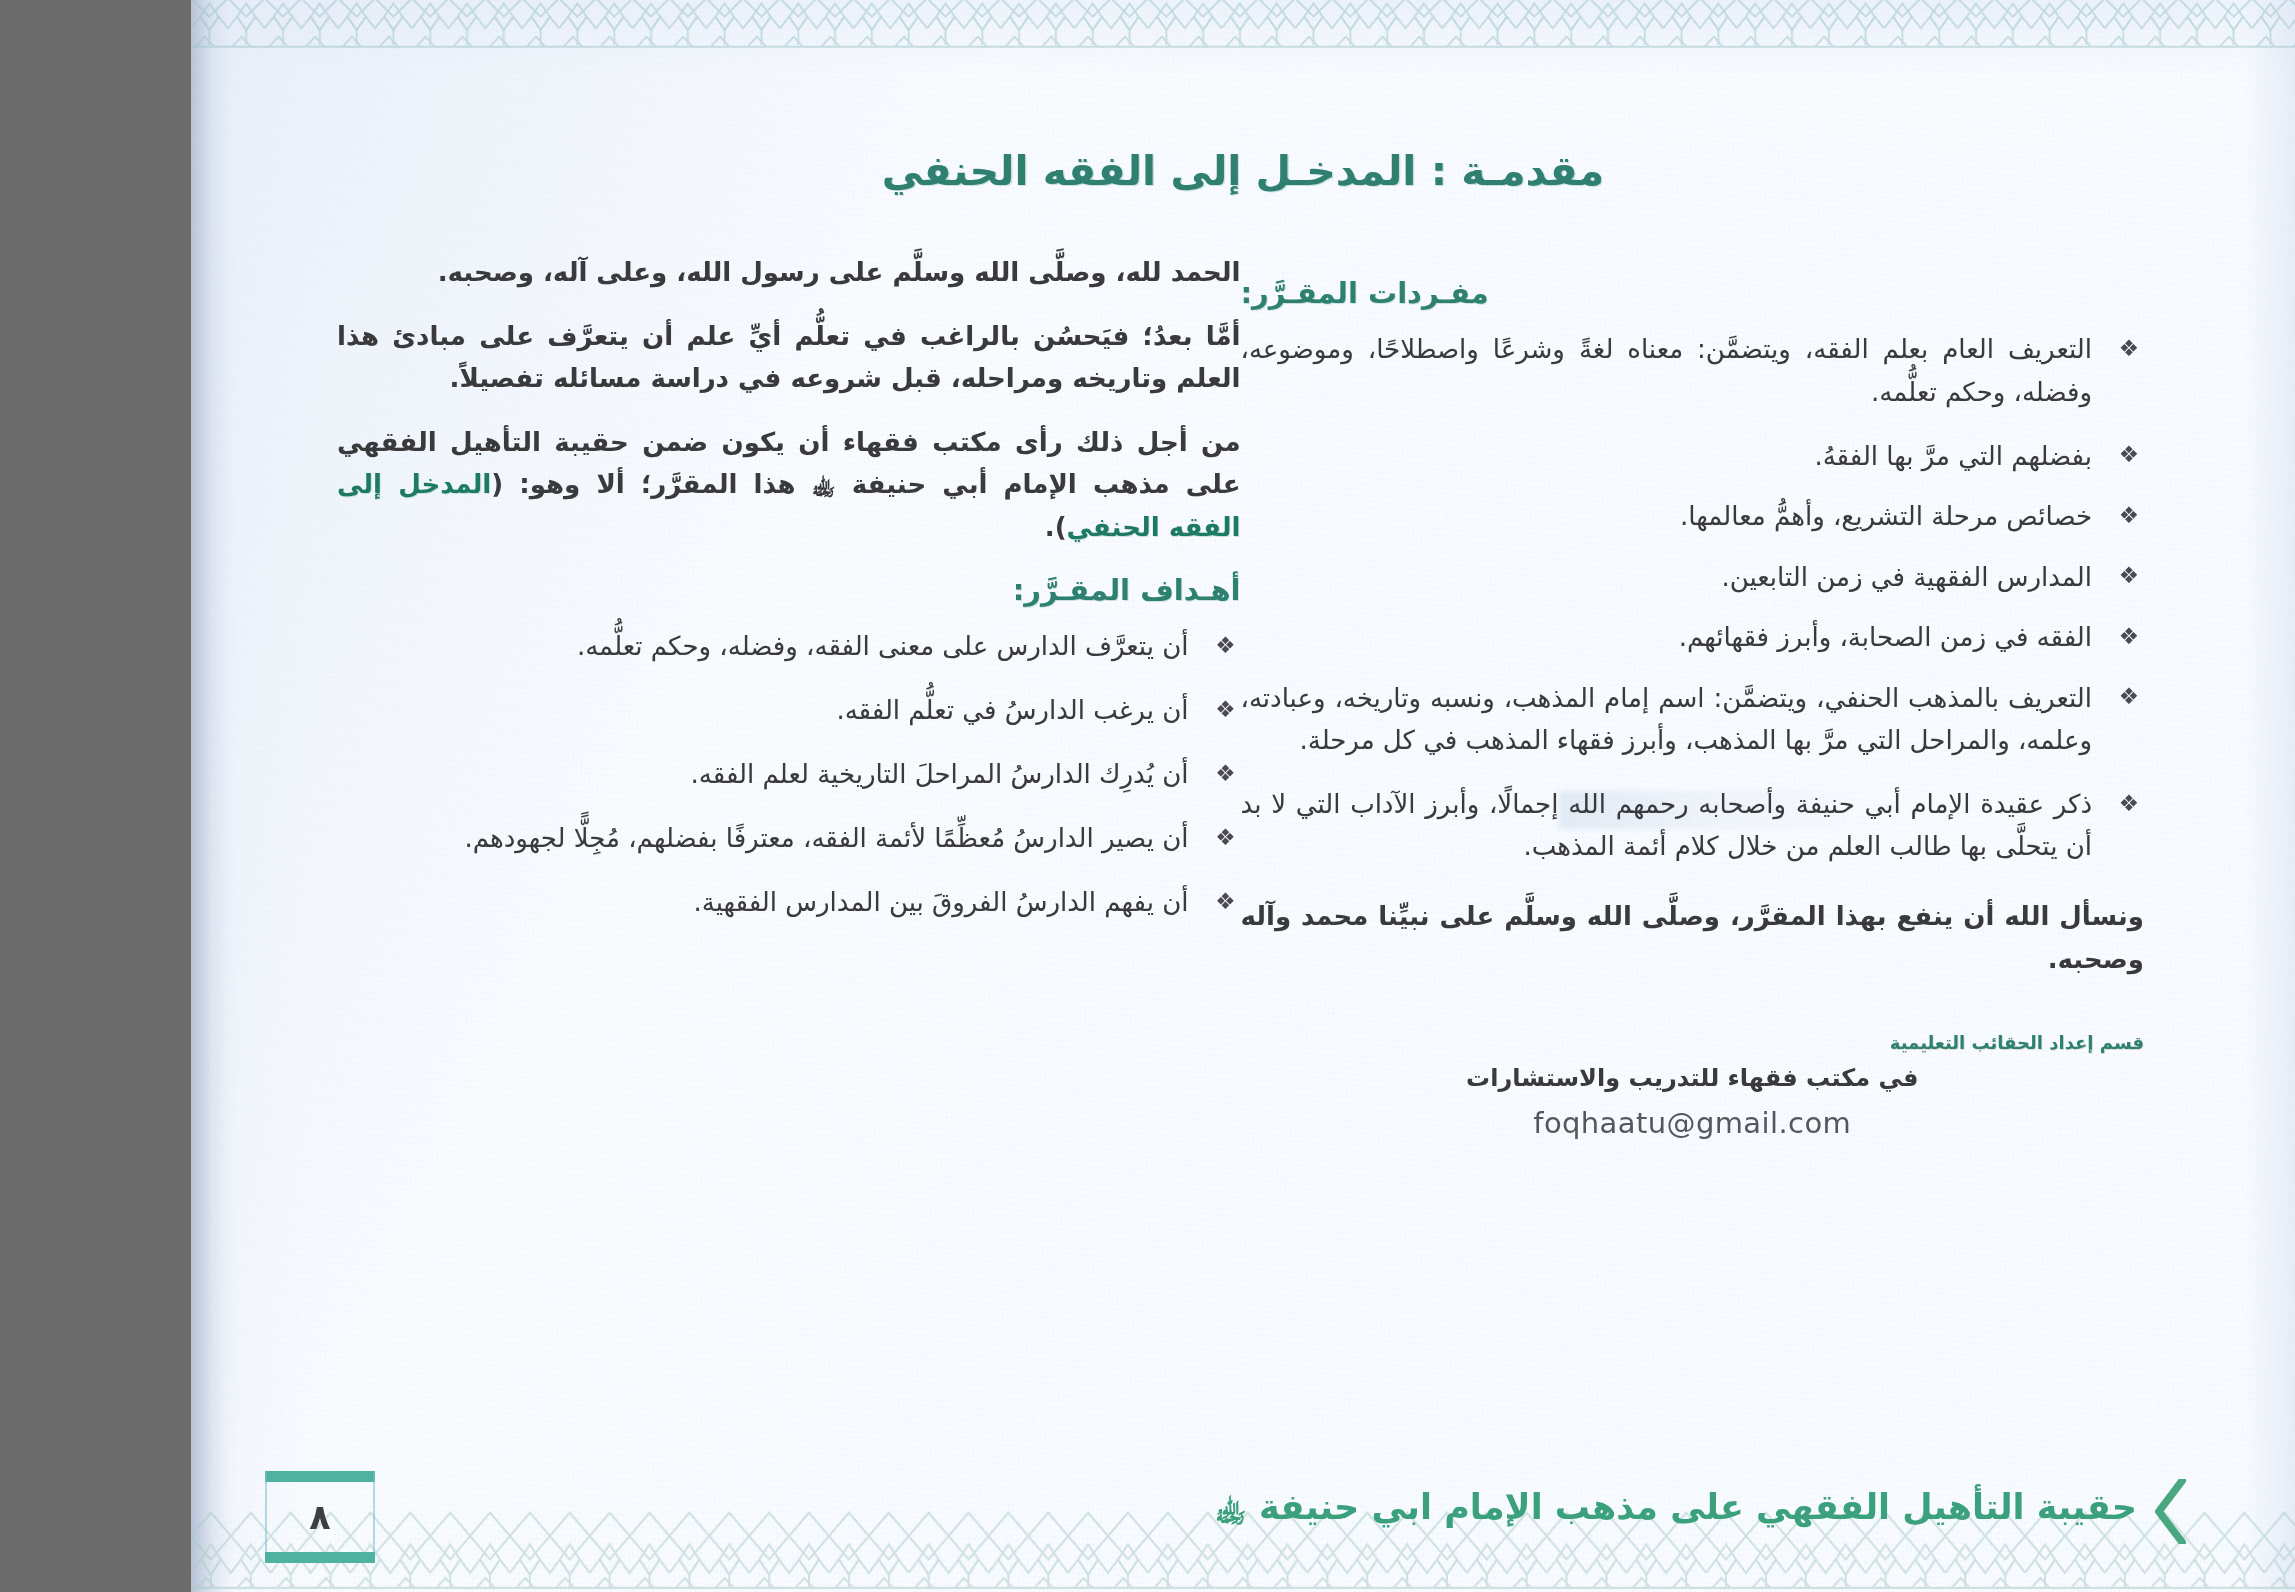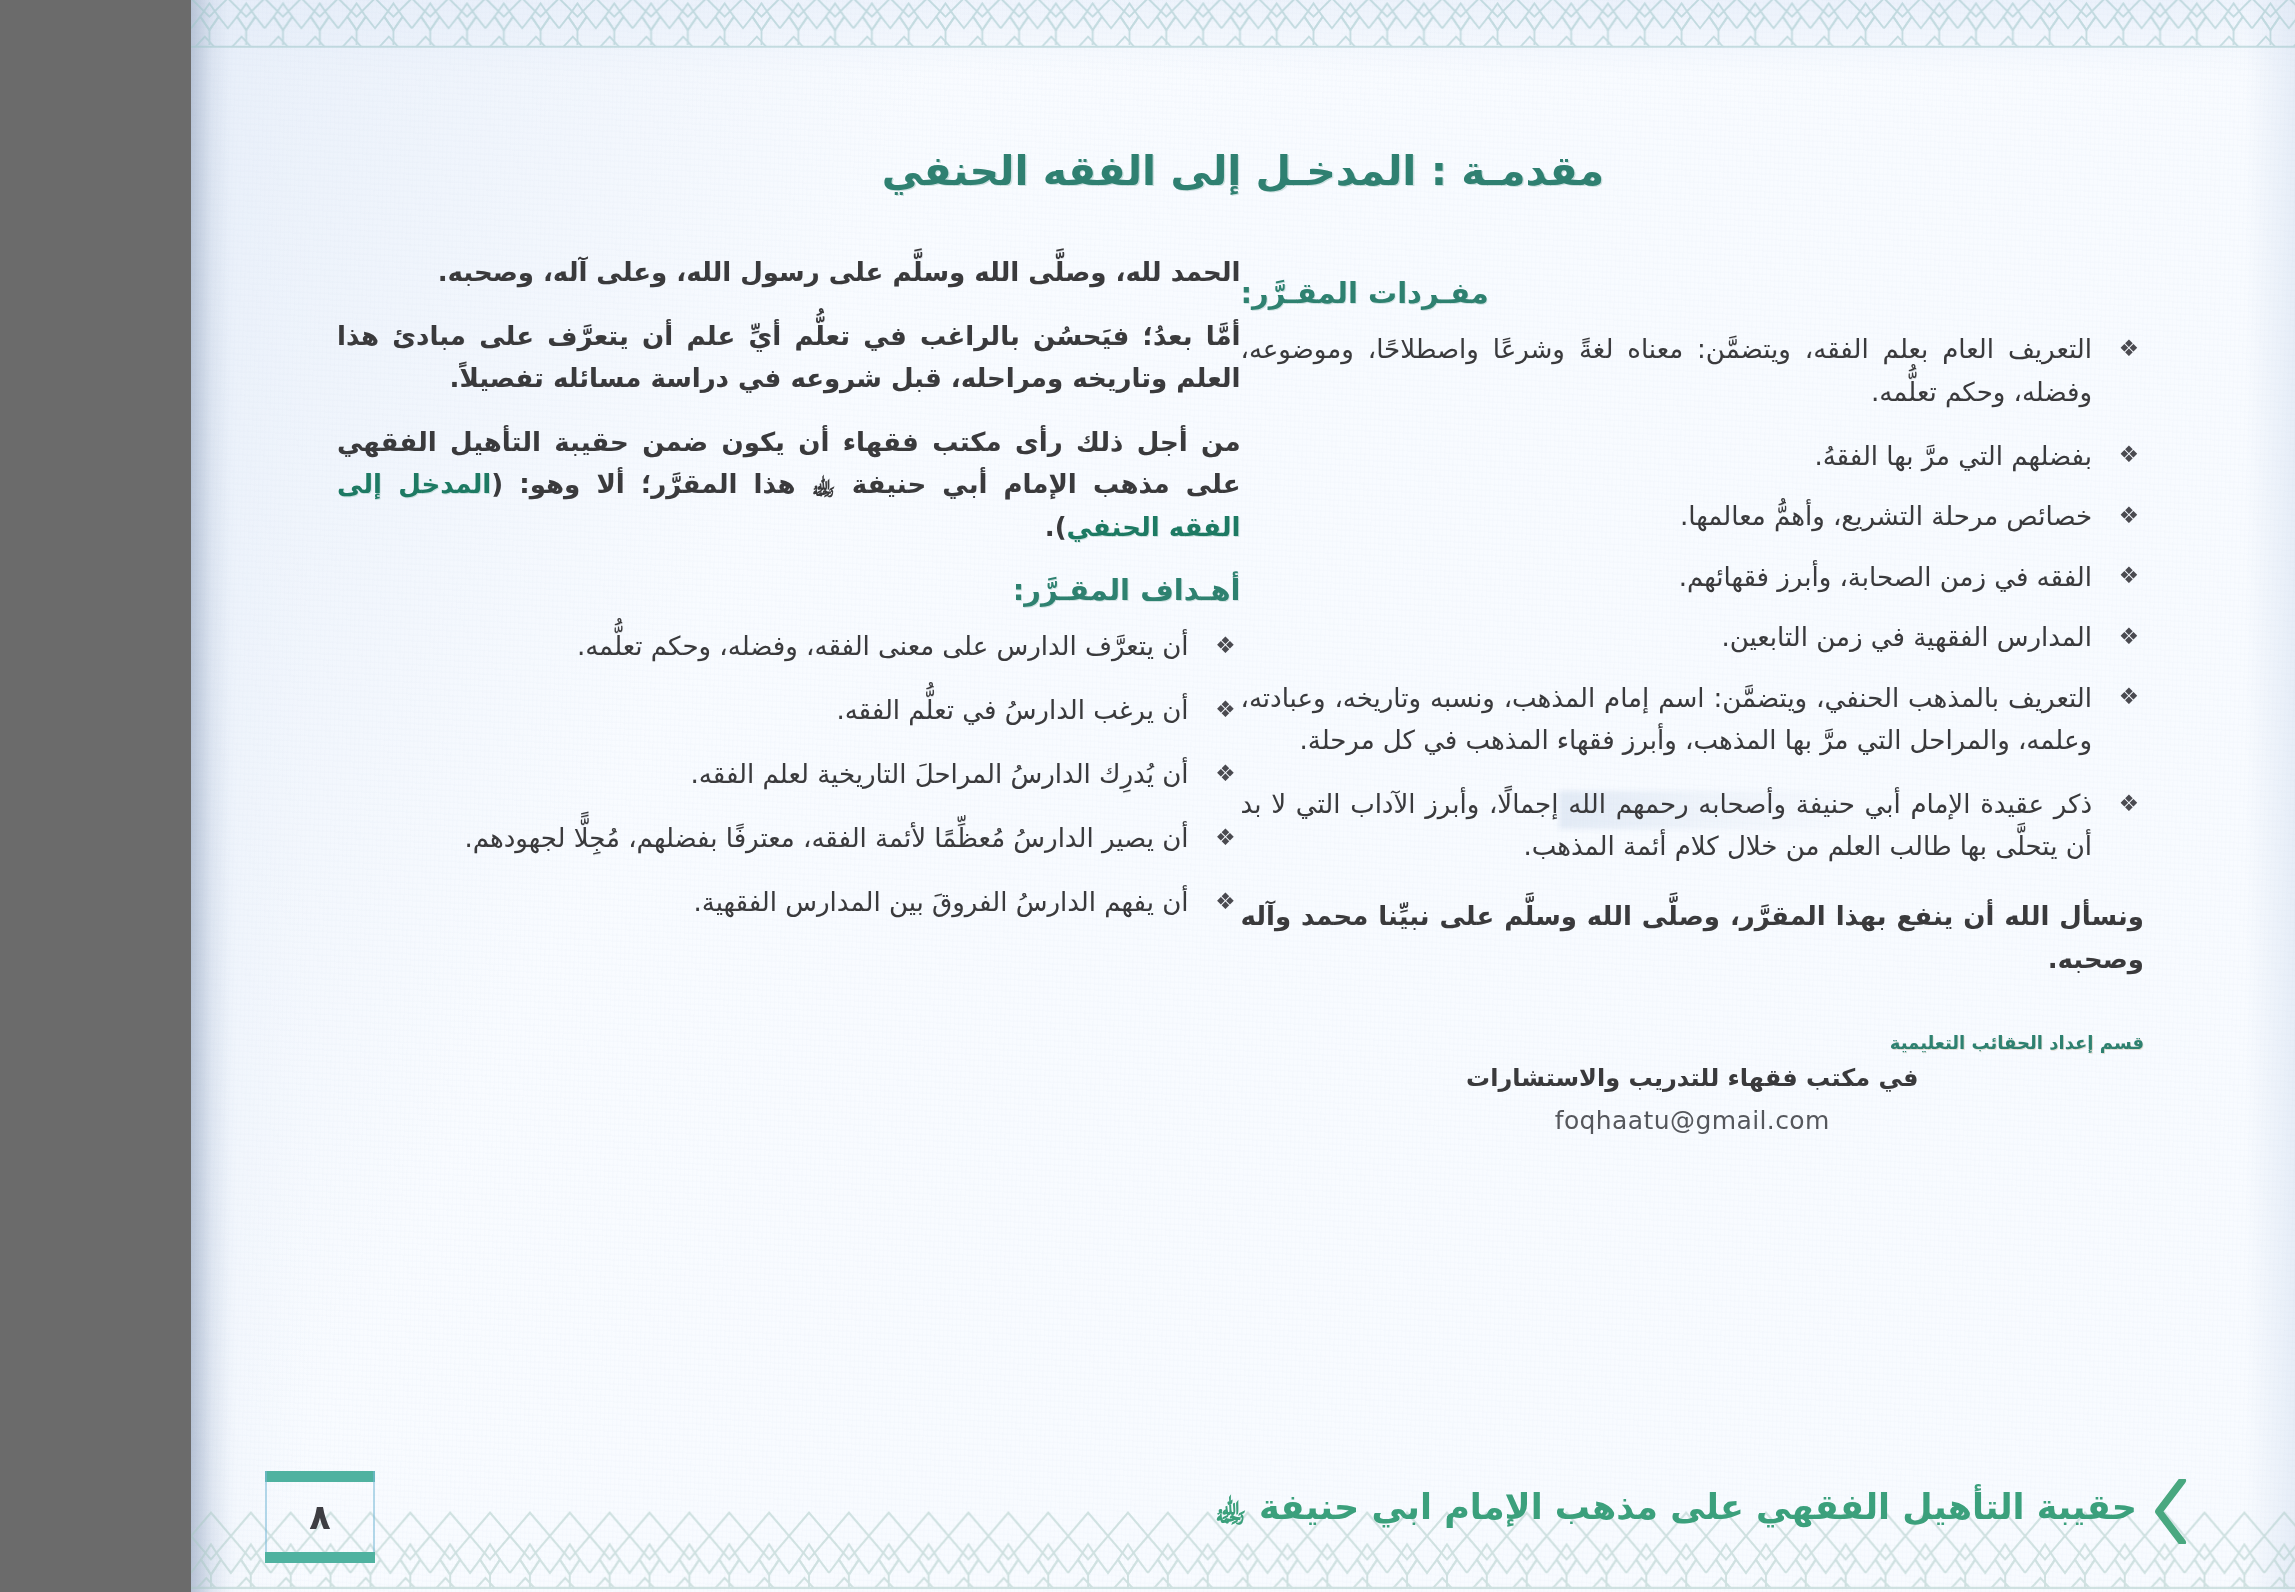--- a/index.html
+++ b/index.html
@@ -164,21 +164,21 @@
     margin-bottom: 11.7px;
     text-align: right;
   }
   .sig-office {
     font-size: 24px;
     font-weight: bold;
     color: #3a3a3c;
     margin-bottom: 13.4px;
   }
   .sig-email {
-    font-size: 25px;
+    font-size: 29px;
     color: #55575c;
     font-family: "DejaVu Sans", "Liberation Sans", sans-serif;
     font-weight: 400;
     direction: ltr;
     letter-spacing: 0.4px;
   }
 
   
   .footer {
     position: absolute;
@@ -310,22 +310,22 @@
   <div class="body-cols">
 
     <div class="col col-left">
 
       <div class="sec-head centered-left">مفـردات المقـرَّر:</div>
 
       <ul class="bullets">
         <li>التعريف العام بعلم الفقه، ويتضمَّن: معناه لغةً وشرعًا واصطلاحًا، وموضوعه، وفضله، وحكم تعلُّمه.</li>
         <li class="tight">بفضلهم التي مرَّ بها الفقهُ.</li>
         <li class="tight">خصائص مرحلة التشريع، وأهمُّ معالمها.</li>
+        <li class="tight">المدارس الفقهية في زمن التابعين.</li>
         <li class="tight">الفقه في زمن الصحابة، وأبرز فقهائهم.</li>
-        <li class="tight">المدارس الفقهية في زمن التابعين.</li>
         <li>التعريف بالمذهب الحنفي، ويتضمَّن: اسم إمام المذهب، ونسبه وتاريخه، وعبادته، وعلمه، والمراحل التي مرَّ بها المذهب، وأبرز فقهاء المذهب في كل مرحلة.</li>
         <li>ذكر عقيدة الإمام أبي حنيفة وأصحابه رحمهم الله إجمالًا، وأبرز الآداب التي لا بد أن يتحلَّى بها طالب العلم من خلال كلام أئمة المذهب.</li>
       </ul>
 
       <div class="closing">ونسأل الله أن ينفع بهذا المقرَّر، وصلَّى الله وسلَّم على نبيِّنا محمد وآله وصحبه.</div>
 
       <div class="signature">
         <div class="sig-dept">قسم إعداد الحقائب التعليمية</div>
         <div class="sig-office">في مكتب فقهاء للتدريب والاستشارات</div>
         <div class="sig-email">foqhaatu@gmail.com</div>

